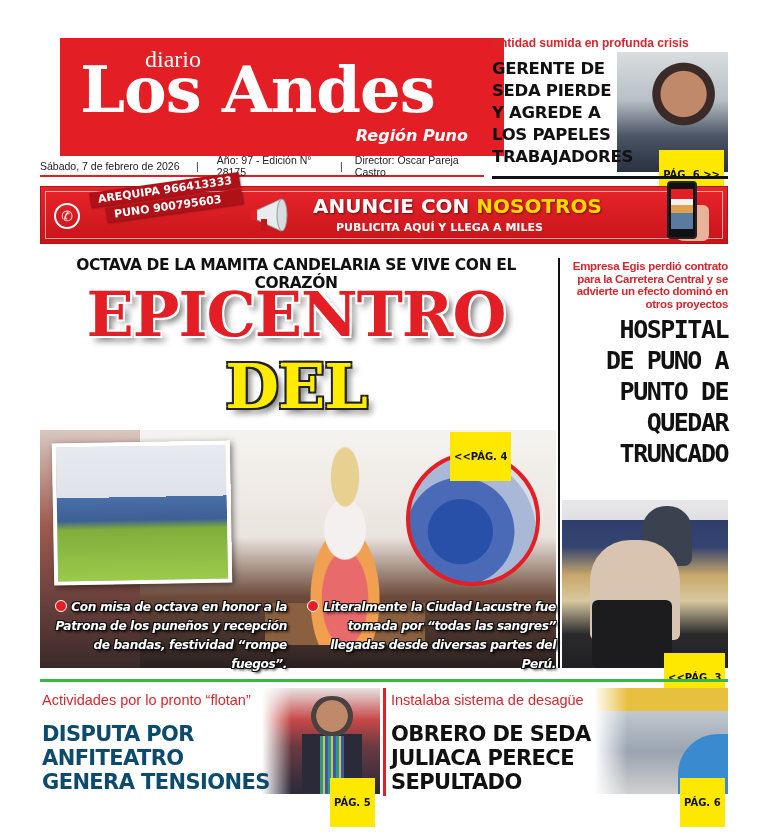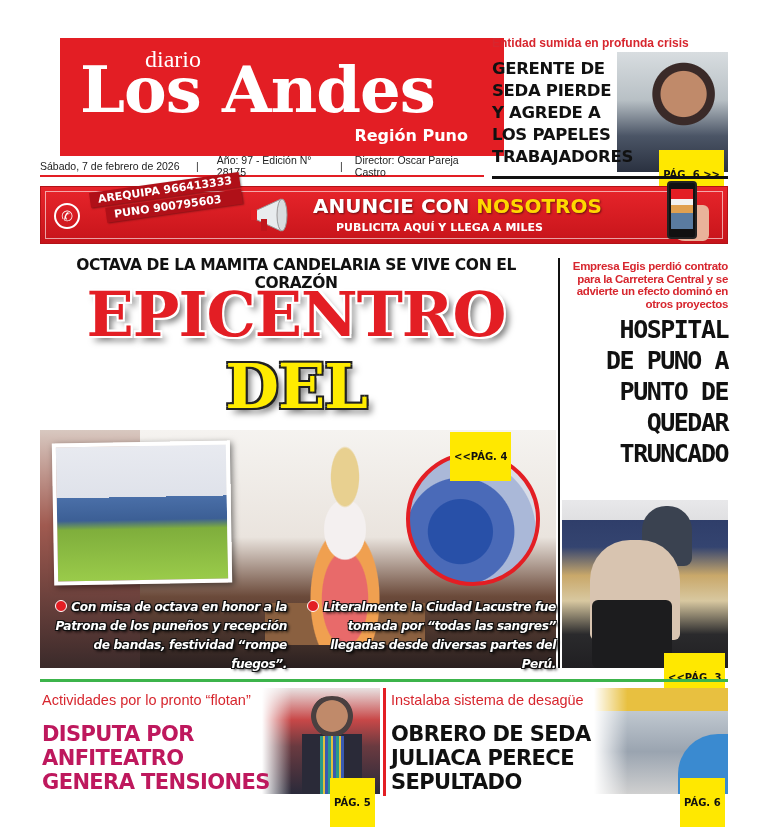--- a/index.html
+++ b/index.html
@@ -3,21 +3,21 @@
   <meta charset="utf-8">
   <style>
     * { box-sizing: border-box; margin: 0; padding: 0; }
     html, body { width: 768px; height: 839px; background: #ffffff; overflow: hidden; }
     body { position: relative; font-family: "Liberation Sans", sans-serif; color: #111; }
 
     
     .masthead { position: absolute; left: 40px; top: 38px; width: 444px; height: 118px; background: #e31e24; margin-left: 20px; }
     .mast-diario { position: absolute; left: 85px; top: 8px; font-family: "Liberation Serif", serif; color: #fff; font-size: 24px; }
     .mast-title { position: absolute; left: 20px; top: 20px; font-family: "DejaVu Serif", serif; font-weight: bold; color: #fff; font-size: 64px; letter-spacing: -1px; line-height: 1; }
-    .mast-region { position: absolute; right: 36px; top: 88px; font-family: "DejaVu Sans", sans-serif; font-weight: bold; color: #fff; font-size: 16px; }
+    .mast-region { position: absolute; right: 36px; top: 88px; font-family: "DejaVu Sans", sans-serif; font-weight: bold; color: #fff; font-size: 16px; font-style: italic; }
     .mast-info { position: absolute; left: 40px; top: 157px; width: 444px; height: 20px; display: flex; align-items: center; font-family: "Liberation Sans", sans-serif; font-size: 10.5px; color: #222; border-bottom: 2px solid #e31e24; }
     .mast-info .sep { margin: 0 6px; color: #333; }
     .mi-date { width: 160px; }
     .mi-edition { width: 125px; margin-left: 12px; }
     .mi-director { margin-left: 6px; }
 
     
     .tr-story { position: absolute; left: 492px; top: 36px; width: 236px; height: 135px; }
     .tr-kicker { font-family: "Liberation Sans", sans-serif; font-weight: bold; color: #d7262e; font-size: 12px; }
     .tr-photo { position: absolute; left: 125px; top: 16px; width: 111px; height: 120px;
@@ -86,21 +86,21 @@
     .bottom-divider { position: absolute; left: 383px; top: 688px; width: 3px; height: 108px; background: #e31e24; }
 
     .bl-photo { position: absolute; left: 262px; top: 688px; width: 118px; height: 106px; overflow: hidden;
       background: linear-gradient(90deg, rgba(255,255,255,1) 0%, rgba(255,255,255,0) 25%),
                   linear-gradient(180deg, #e8e2e2 0%, #c84848 30%, #6a3a40 55%, #2a2a3a 100%); }
     .bl-person { position: absolute; left: 40px; top: 8px; width: 60px; height: 100px; border-radius: 30px 30px 6px 6px;
       background: radial-gradient(circle at 50% 20%, #c08a6a 0 18%, #4a4040 19% 24%, transparent 25%),
                   linear-gradient(180deg, transparent 0 38%, #2a2a38 38%); }
     .bl-scarf { position: absolute; left: 58px; top: 48px; width: 24px; height: 60px; background: repeating-linear-gradient(90deg, #2a9a8a 0 3px, #e0c040 3px 5px, #3a5ab0 5px 8px); }
     .bl-kicker { position: absolute; left: 42px; top: 692px; font-family: "Liberation Sans", sans-serif; font-size: 14.5px; color: #d7262e; }
-    .bl-head { position: absolute; left: 42px; top: 722px; font-family: "DejaVu Sans", sans-serif; font-weight: bold; font-size: 21px; line-height: 24px; color: #be185d; letter-spacing: -0.6px; }
+    .bl-head { position: absolute; left: 42px; top: 722px; font-family: "DejaVu Sans", sans-serif; font-weight: bold; font-size: 21px; line-height: 24px; color: #0c4a6e; letter-spacing: -0.6px; }
     .bl-pag { left: 330px; top: 778px; }
 
     .br-photo { position: absolute; left: 594px; top: 688px; width: 134px; height: 106px; overflow: hidden;
       background: linear-gradient(90deg, rgba(255,255,255,1) 0%, rgba(255,255,255,0) 25%),
                   linear-gradient(180deg, #e8c040 0%, #e8c040 22%, #c0c8d0 22%, #9aa4b0 60%, #d0d0d0 100%); }
     .br-blue { position: absolute; right: 0; bottom: 0; width: 50px; height: 60px; background: #3a8ad0; border-radius: 40px 0 0 0; }
     .br-kicker { position: absolute; left: 391px; top: 692px; font-family: "Liberation Sans", sans-serif; font-size: 14.5px; color: #d7262e; }
     .br-head { position: absolute; left: 391px; top: 722px; font-family: "DejaVu Sans", sans-serif; font-weight: bold; font-size: 21px; line-height: 24px; color: #111; letter-spacing: -0.6px; }
     .br-pag { left: 680px; top: 778px; }
   </style>

